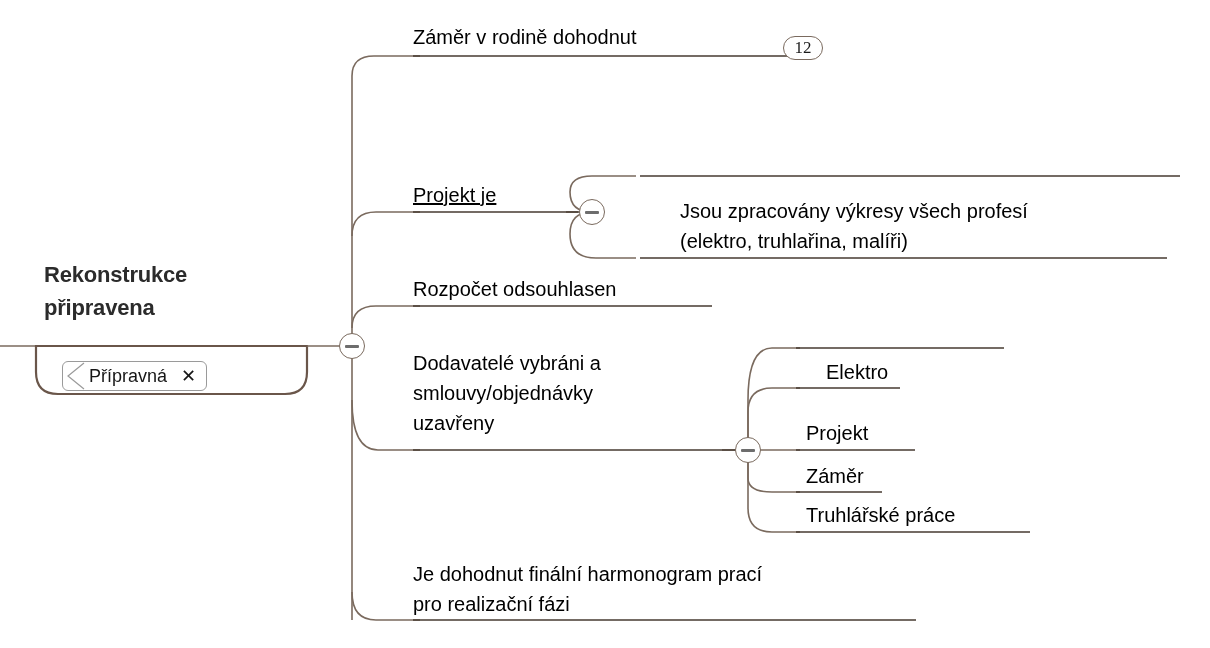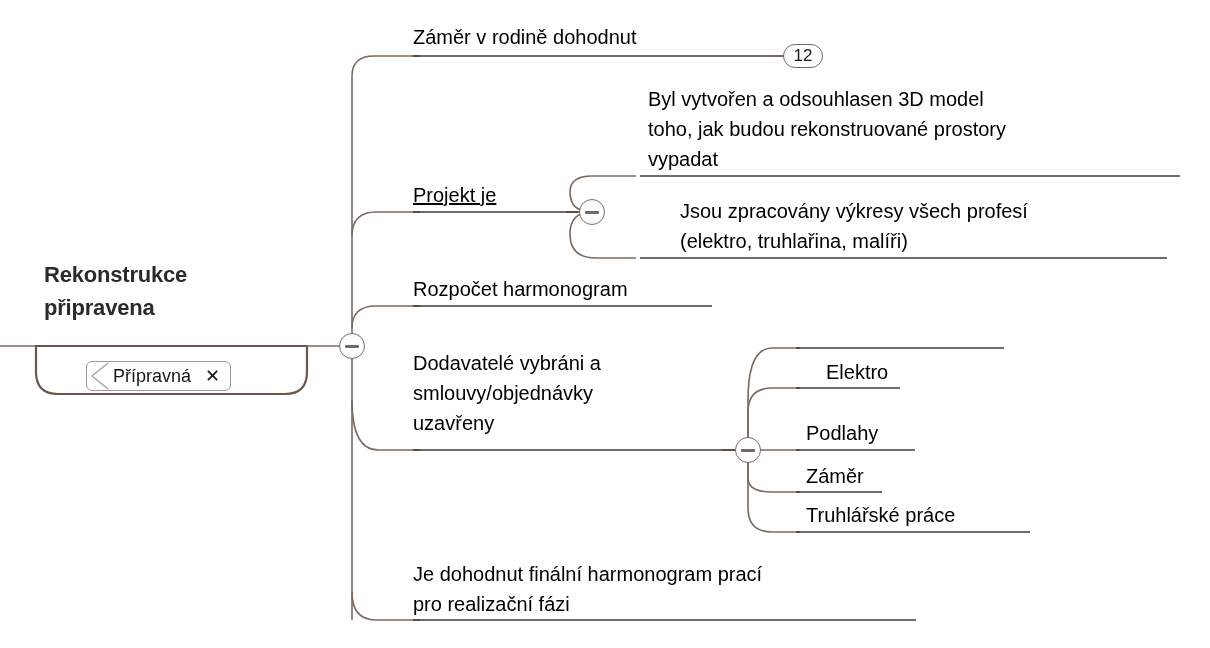--- a/index.html
+++ b/index.html
@@ -83,21 +83,20 @@
     display: flex;
     align-items: center;
     padding: 0 10px 0 26px;
     background: #ffffff;
     border: 1.2px solid #9a9a9a;
     border-radius: 6px;
     box-sizing: border-box;
     color: #161616;
     font-size: 18px;
     line-height: 22px;
-    margin-left: 24px;
   }
   .tag-chip .chip-arrow {
     position: absolute;
     left: 0px;
     top: 0px;
     width: 22px;
     height: 28px;
     overflow: visible;
   }
   .tag-chip .chip-x {
@@ -170,39 +169,36 @@
     <svg class="chip-arrow" viewBox="0 0 22 28">
       <path d="M21,1 L5,14 L21,27" fill="none" stroke="#9a9a9a" stroke-width="1.2"></path>
     </svg>
     <span>Přípravná</span>
     <span class="chip-x">✕</span>
   </div>
 
   <div class="collapse-btn" style="left:339px; top:333px;"></div>
 
   <div class="node-text" style="left:413px; top:22px;">Záměr v rodině dohodnut</div>
-  <div class="count-badge" style="left:783px; top:44px;">12</div>
+  <div class="count-badge" style="left:783px; top:36px;font-family:Liberation Serif, serif;">12</div>
 
   <div class="node-text" style="left:413px; top:180px;text-decoration:underline;">Projekt je</div>
   <div class="collapse-btn" style="left:579px; top:199px;"></div>
 
-  <div class="node-text" style="left:648px; top:84px;">Byl vytvořen a odsouhlasen 3D model
-toho, jak budou rekonstruované prostory
-vypadat</div>
   <div class="node-text" style="left:648px; top:196px;margin-left:32px;">Jsou zpracovány výkresy všech profesí
 (elektro, truhlařina, malíři)</div>
 
-  <div class="node-text" style="left:413px; top:274px;">Rozpočet harmonogram</div>
+  <div class="node-text" style="left:413px; top:274px;">Rozpočet odsouhlasen</div>
 
   <div class="node-text" style="left:413px; top:348px;">Dodavatelé vybráni a
 smlouvy/objednávky
 uzavřeny</div>
   <div class="collapse-btn" style="left:735px; top:437px;"></div>
 
   <div class="node-text" style="left:806px; top:357px;margin-left:20px;">Elektro</div>
-  <div class="node-text" style="left:806px; top:418px;">Podlahy</div>
+  <div class="node-text" style="left:806px; top:418px;">Projekt</div>
   <div class="node-text" style="left:806px; top:461px;">Záměr</div>
   <div class="node-text" style="left:413px; top:559px;">Je dohodnut finální harmonogram prací
 pro realizační fázi</div>
 
   <div class="node-text" style="left:806px; top:500px;">Truhlářské práce</div>
 
 </div>
 
 </body></html>

